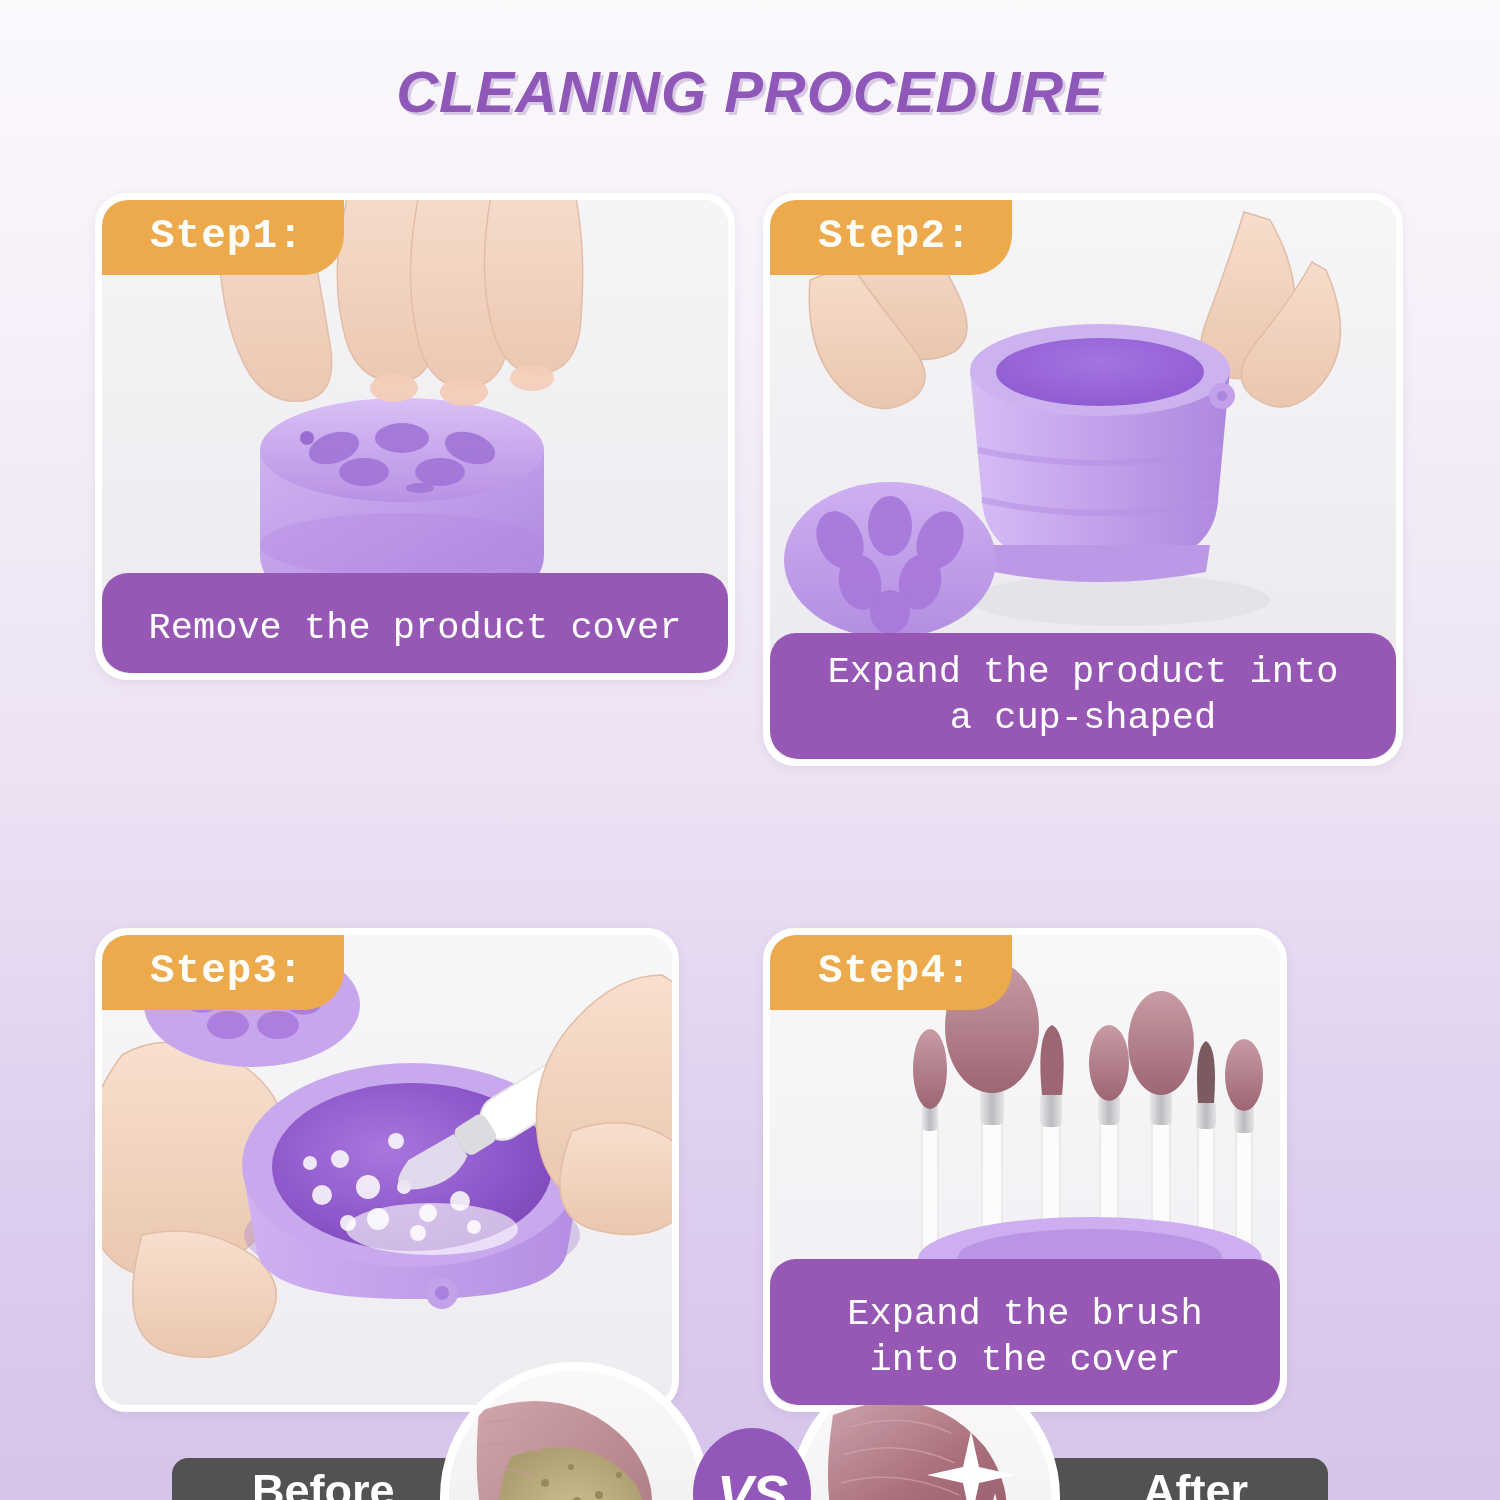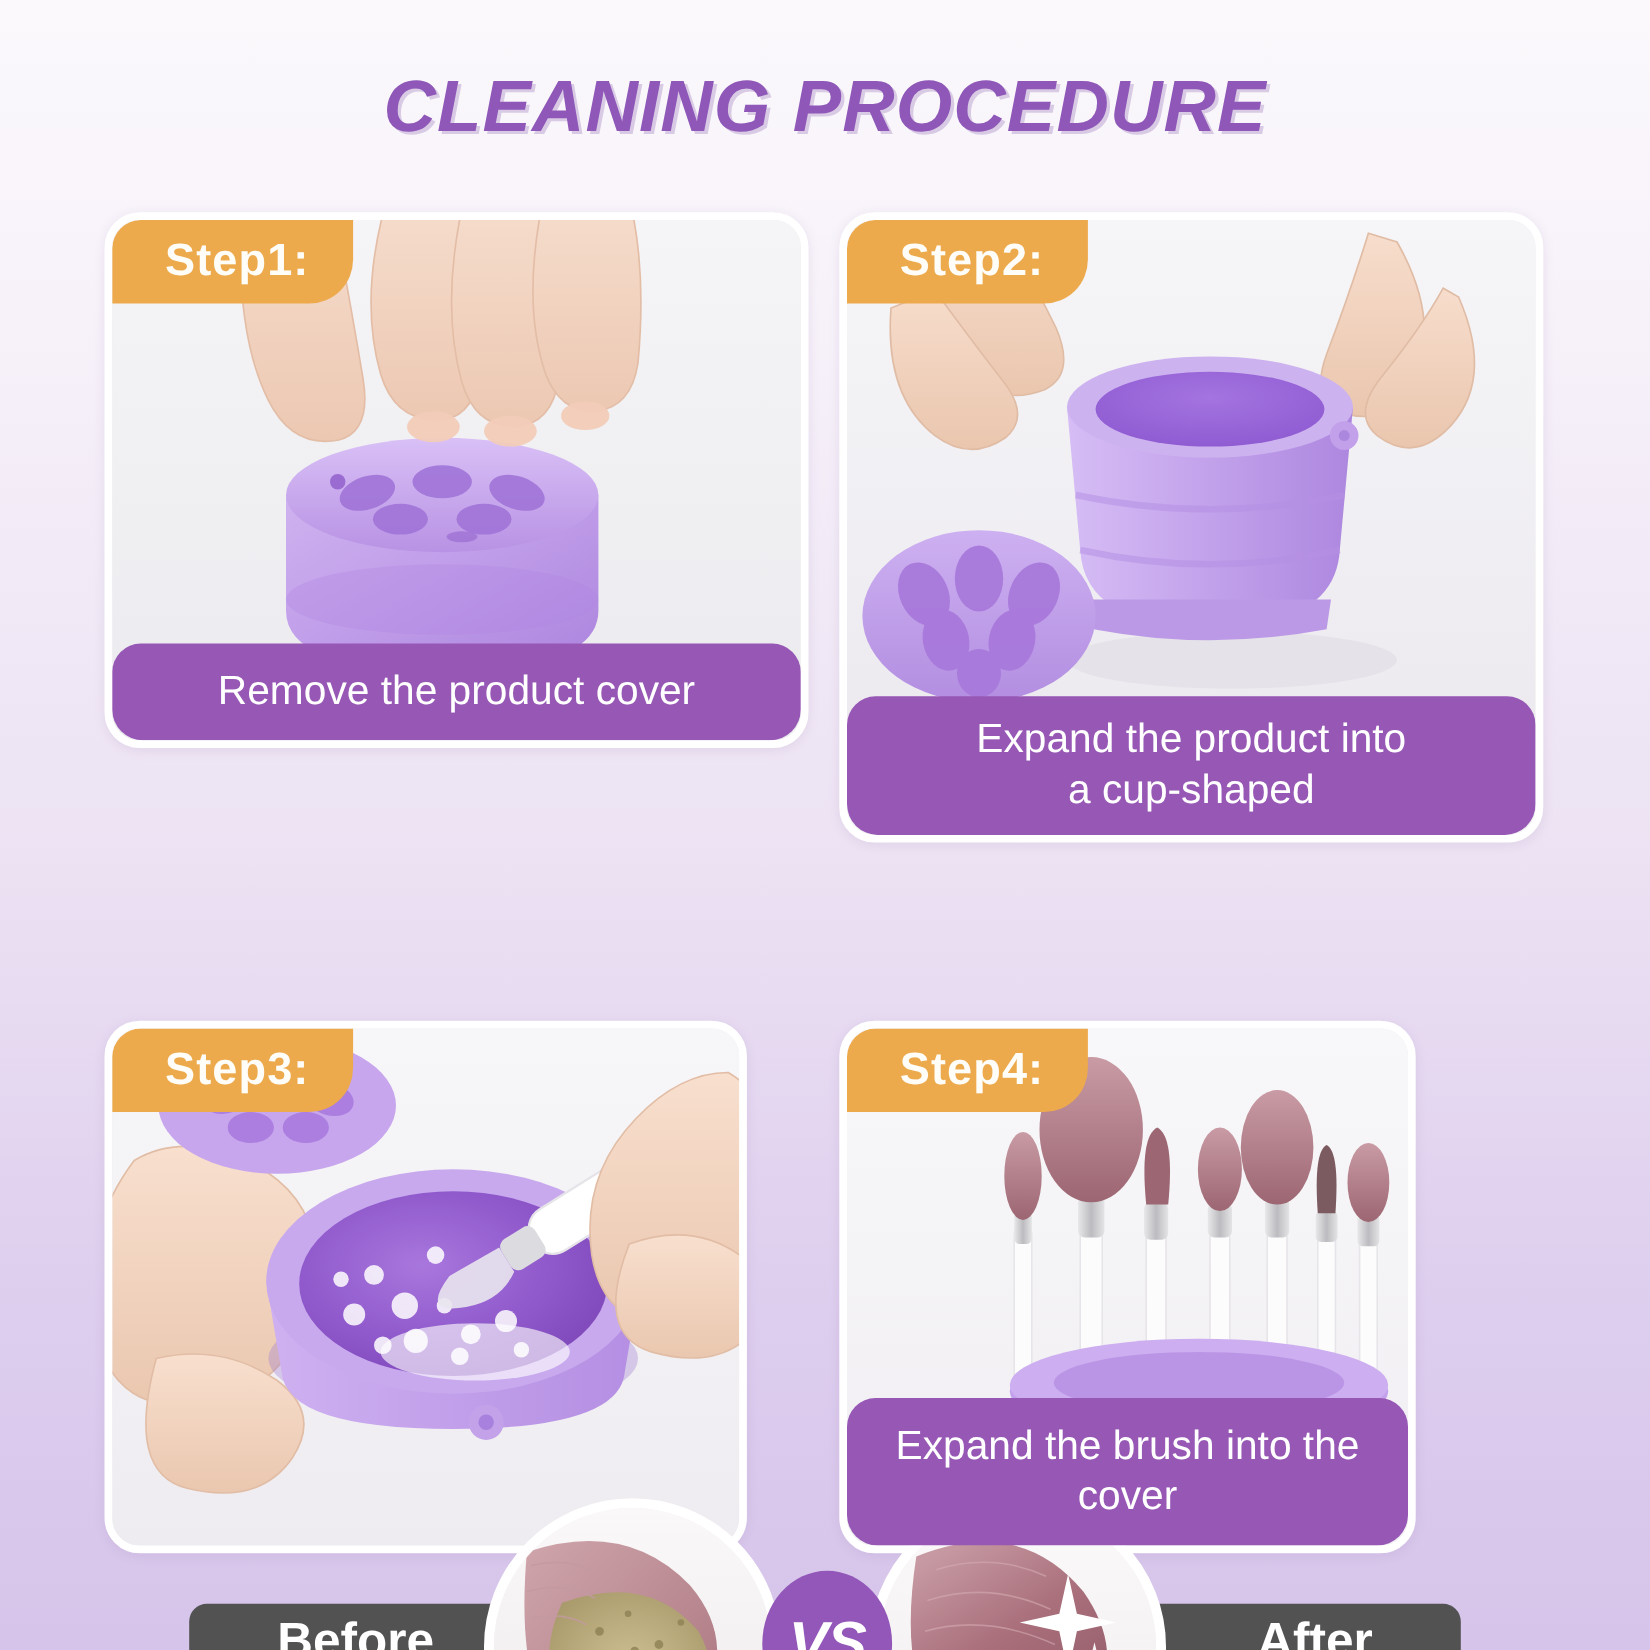--- a/index.html
+++ b/index.html
@@ -8,37 +8,38 @@
     font-family: "Liberation Sans", sans-serif;
     background: linear-gradient(180deg, #fbf9fc 0%, #f7f2fa 18%, #ece2f3 52%, #ddcdee 80%, #d6c4ea 100%);
     position: relative;
     overflow: hidden;
   }
 
   
   .title {
     position:absolute; top:58px; left:0; width:100%;
     text-align:center;
-    font-size:66px;
+    font-size:58px;
     font-weight:bold;
     font-style:italic;
     letter-spacing:1px;
     color:#8e57b8;
     text-shadow: 3px 3px 0 rgba(120,70,160,.25);
     white-space:nowrap;
   }
 
   
   .card {
     position:absolute;
     background:#f1f1f2;
     border-radius:32px;
     border:7px solid #ffffff;
     overflow:hidden;
     box-shadow:0 2px 10px rgba(130,100,160,.12);
+    font-family:Liberation Mono, monospace;
   }
   .card.c1 { left:95px;  top:193px;  width:640px; height:487px; }
   .card.c2 { left:763px; top:193px;  width:640px; height:573px; }
   .card.c3 { left:95px;  top:928px;  width:584px; height:484px; }
   .card.c4 { left:763px; top:928px;  width:524px; height:484px; }
 
   .photo { position:absolute; inset:0; overflow:hidden; background:#f2f1f3; }
 
   .badge {
     position:absolute; left:0; top:0;
@@ -54,21 +55,21 @@
     white-space:nowrap;
   }
 
   .caption {
     position:absolute; left:0; bottom:0; width:100%;
     background:#9657b5;
     color:#ffffff;
     text-align:center;
     font-size:37px;
     line-height:1.25;
-    padding:20px 24px 22px 24px;
+    padding:32px 24px 22px 24px;
     border-bottom-left-radius:28px;
     border-bottom-right-radius:28px;
     border-top-left-radius:26px;
     border-top-right-radius:26px;
     z-index:6;
   }
   .caption.two { padding:16px 24px 18px 24px; }
 
   
   .ba-band { position:absolute; left:0; top:690px; width:100%; height:230px; }

